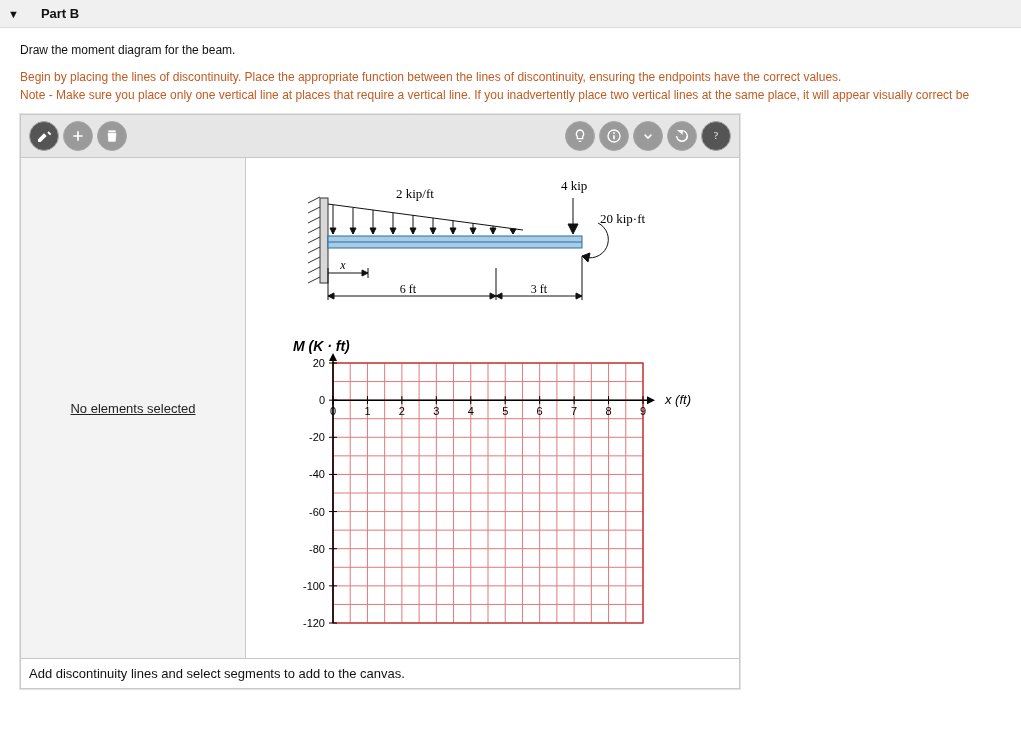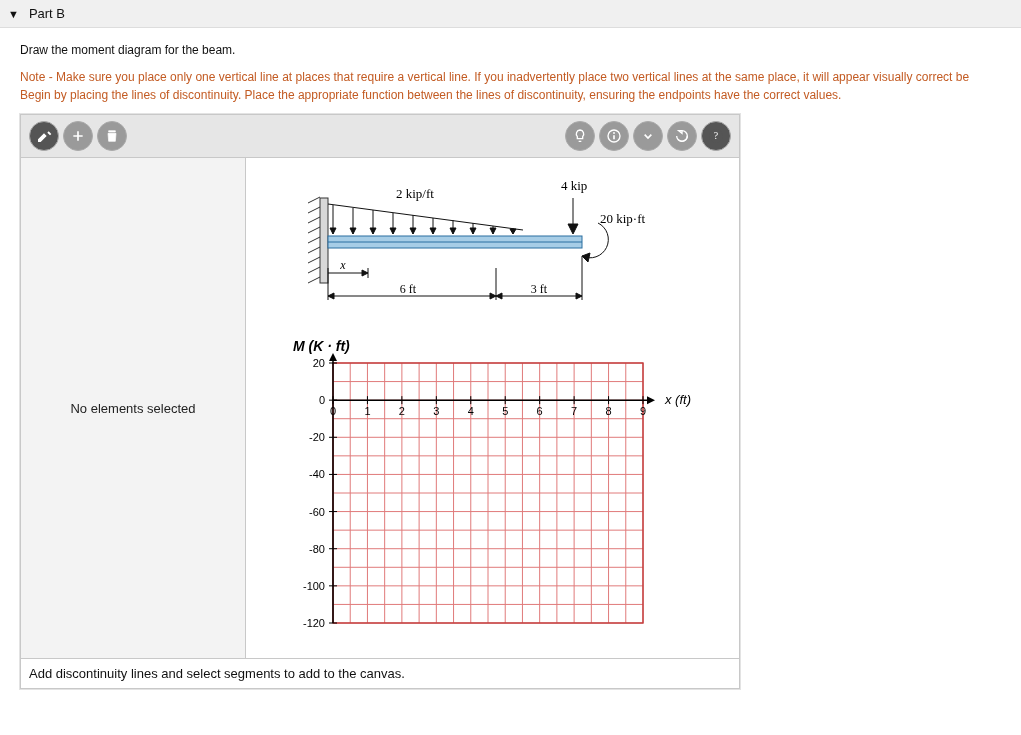--- a/index.html
+++ b/index.html
@@ -12,21 +12,21 @@
   }
   .header-bar {
     background: #f0f0f0;
     border-bottom: 1px solid #ddd;
     padding: 6px 8px;
     display: flex;
     align-items: center;
     gap: 8px;
   }
   .caret { font-size: 11px; display:inline-block; margin-right:2px; }
-  .part-title { font-weight: normal; }
+  .part-title { font-weight: bold; margin-left: 12px; }
   .instructions {
     padding: 14px 20px 10px;
     font-size: 12px;
     line-height: 1.45;
   }
   .instructions .highlight { color: #c35b23; }
   .panel-wrap { padding: 0 20px 20px; }
   .panel {
     width: 720px;
     border: 1px solid #c8c8c8;
@@ -66,20 +66,21 @@
   }
   .left-col {
     width: 225px;
     background: #f3f3f3;
     border-right: 1px solid #c8c8c8;
     display: flex;
     align-items: center;
     justify-content: center;
     font-size: 13px;
     color: #222;
+    text-decoration: underline;
   }
   .right-col {
     flex: 1;
     position: relative;
     padding: 4px;
     overflow: hidden;
     text-decoration: underline;
   }
   .beam-svg {
     display: block;
@@ -102,22 +103,22 @@
 <body>
 
 <div class="header-bar">
   <span class="caret">▼</span>
   <span class="part-title">Part B</span>
 </div>
 
 <div class="instructions">
   <div>Draw the moment diagram for the beam.</div>
   <div style="height:10px"></div>
+  <div class="highlight">Begin by placing the lines of discontinuity. Place the appropriate function between the lines of discontinuity, ensuring the endpoints have the correct values.</div>
   <div class="highlight">Note - Make sure you place only one vertical line at places that require a vertical line. If you inadvertently place two vertical lines at the same place, it will appear visually correct be</div>
-  <div class="highlight">Begin by placing the lines of discontinuity. Place the appropriate function between the lines of discontinuity, ensuring the endpoints have the correct values.</div>
 </div>
 
 <div class="panel-wrap">
   <div class="panel">
 
     <div class="toolbar">
       <div class="toolbar-left">
         <div class="tool-btn dark">
           <svg viewBox="0 0 24 24">
               <path fill="#fff" d="M3 17l9-9 4 4-9 9H3v-4zm14-10l2-2 4 4-2 2-4-4z"></path>

